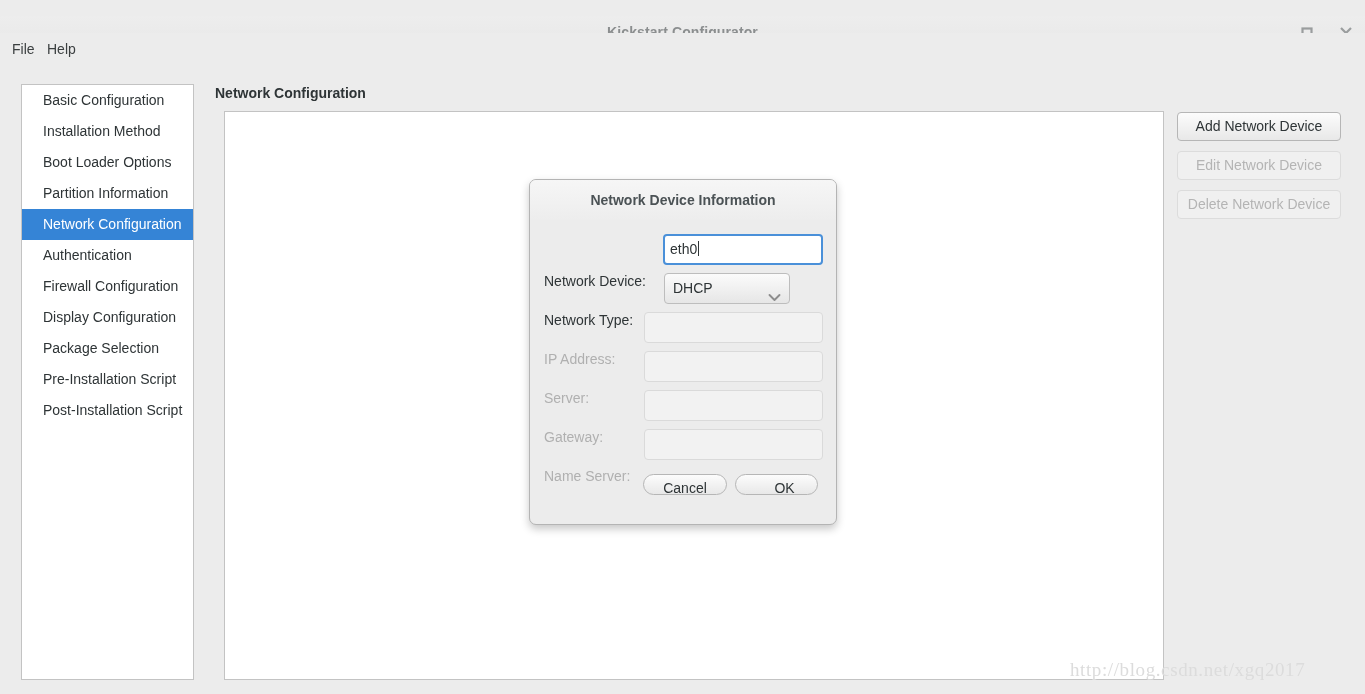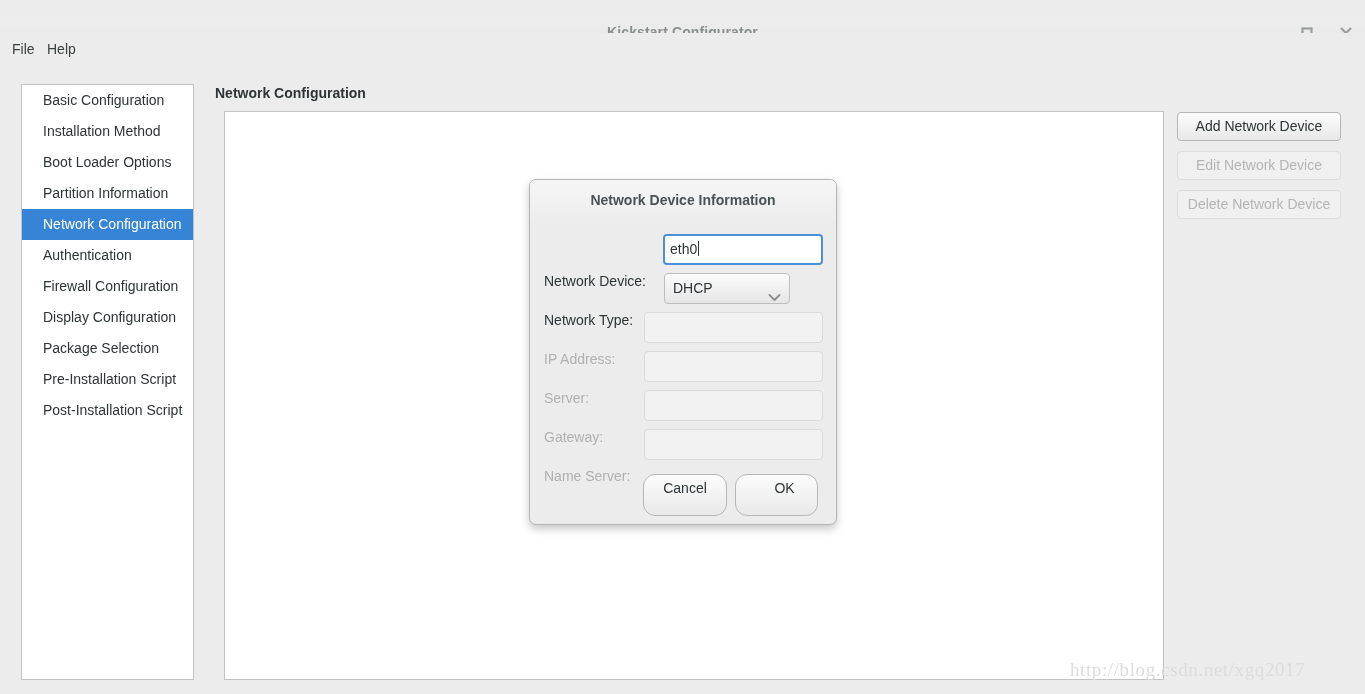--- a/index.html
+++ b/index.html
@@ -262,21 +262,21 @@
     padding-left: 8px;
     cursor: default;
   }
   .combo-arrow {
     position: absolute;
     right: 8px;
     top: 9px;
   }
   .dlg-btn {
     position: absolute;
-    height: 42px;
+    height: 21px;
     line-height: 27px;
     text-align: center;
     font-size: 14px;
     background: linear-gradient(to bottom, #fcfcfc 0%, #e8e8e8 100%);
     border: 1px solid #b6b6b6;
     border-radius: 12px;
     box-sizing: border-box;
     color: #2e3436;
     cursor: default;
   }

